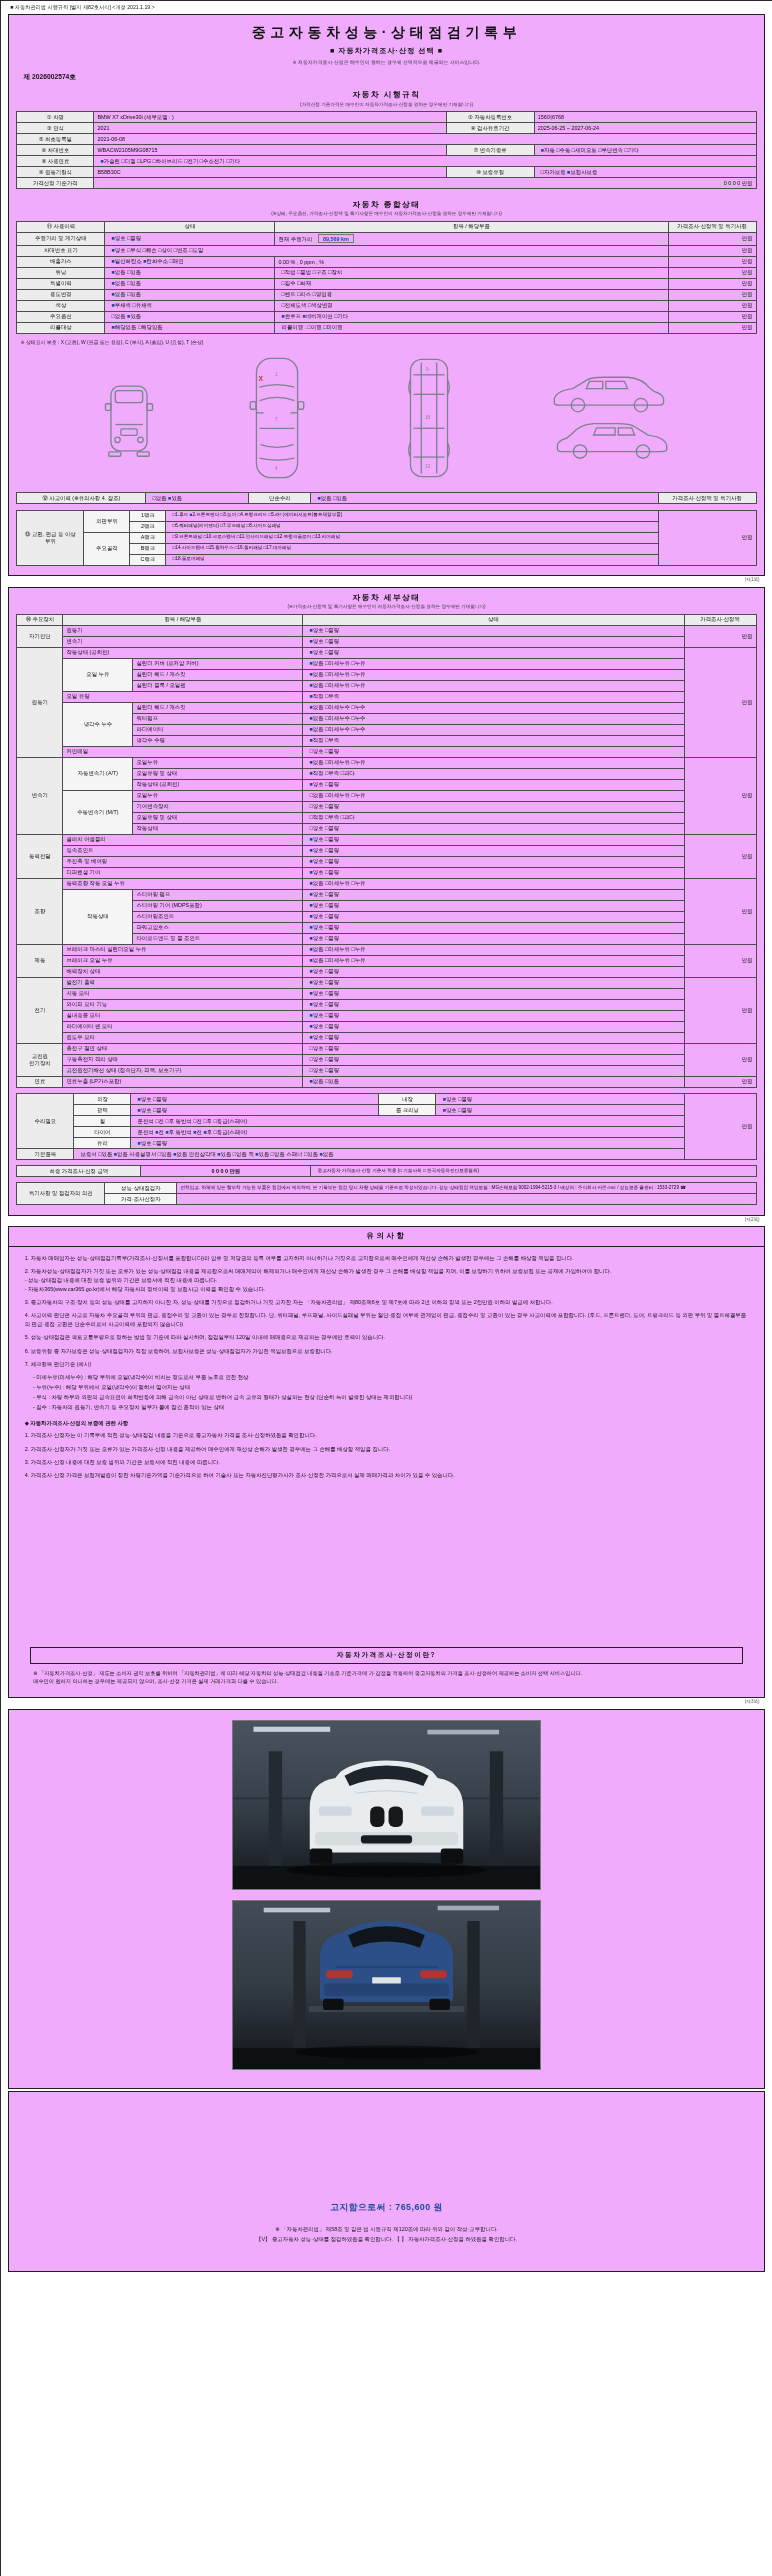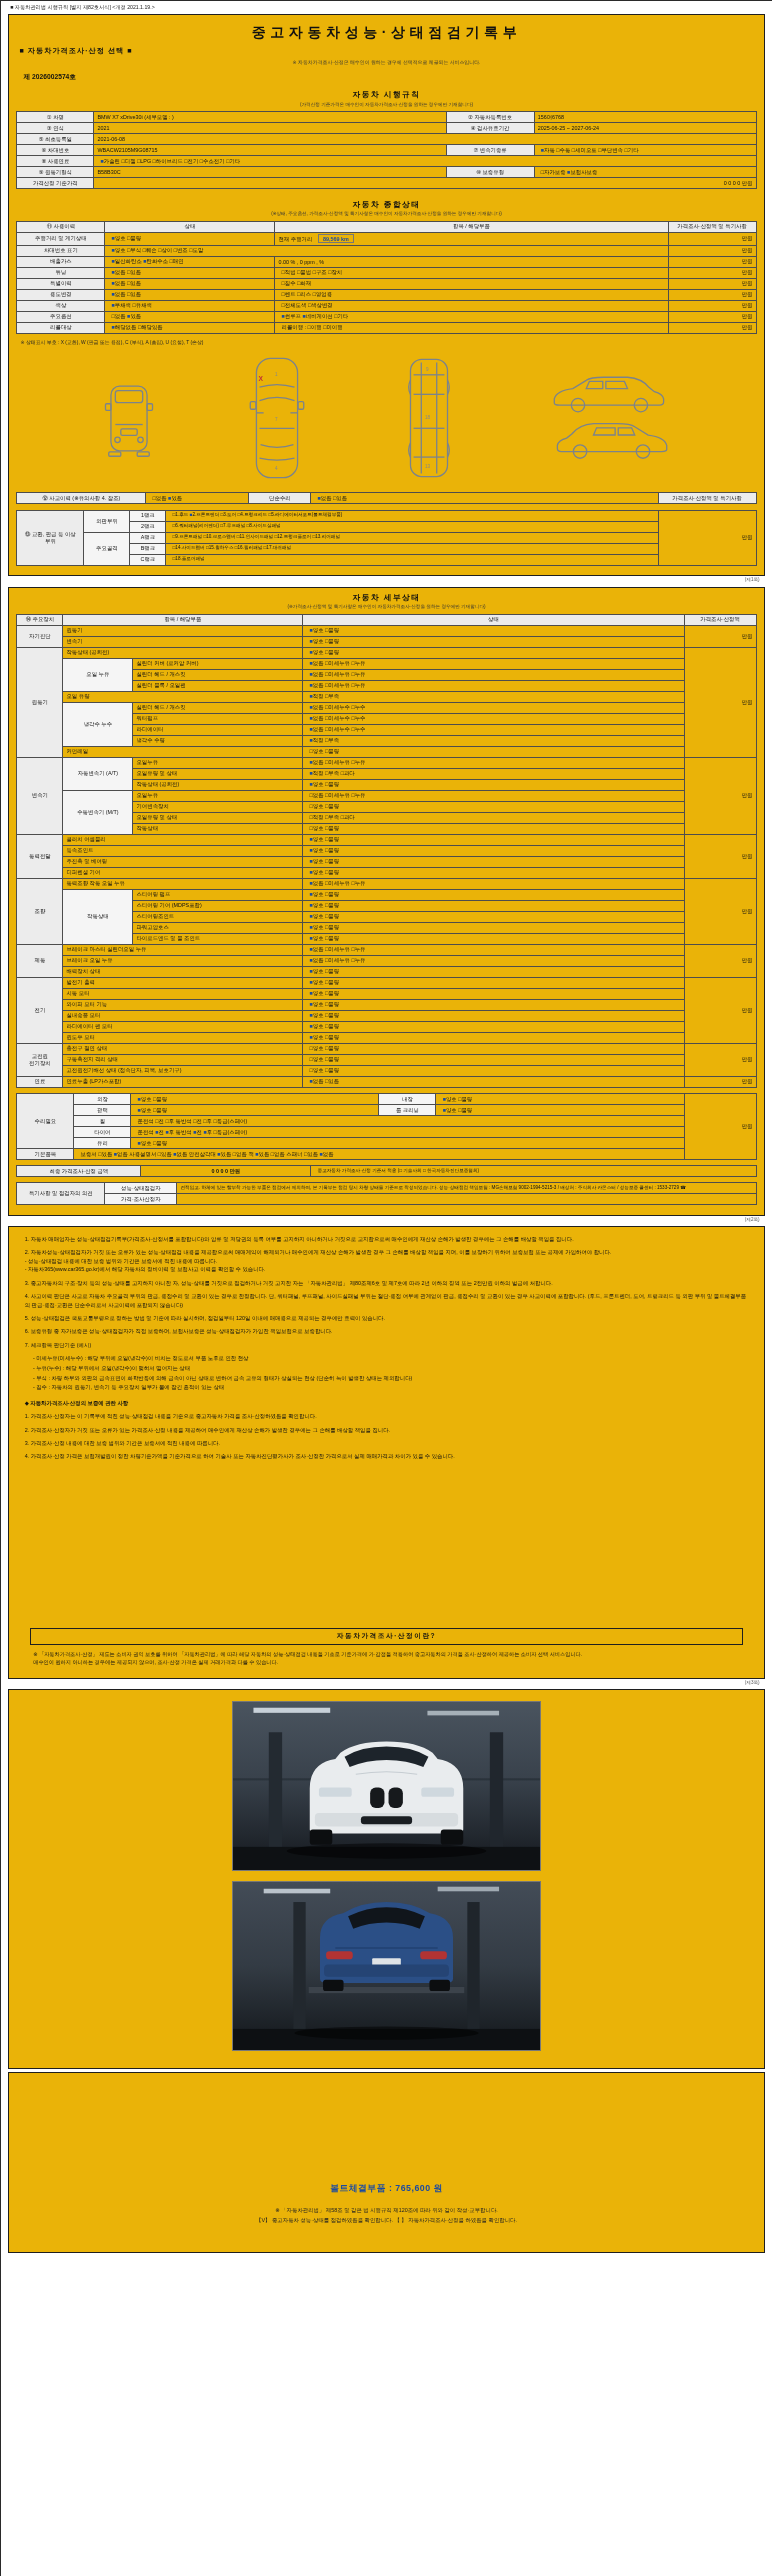--- a/index.html
+++ b/index.html
@@ -4,26 +4,26 @@
 <style>
   * { box-sizing: border-box; }
   html, body { margin: 0; padding: 0; }
   body {
     width: 773px; min-height: 2576px; background: #ffffff;
     font-family: "Liberation Sans", "DejaVu Sans", sans-serif;
     color: #111; border-left: 1px solid #2a2a2a; border-right: 1px solid #2a2a2a;
     border-top: 0.5px solid #2a2a2a;
   }
   .top-note { font-size: 5.2px; color: #222; padding: 2.6px 9.3px 1.5px; }
-  .box { border: 1px solid #1f1f1f; margin: 2.1px 7.2px 0; background: #eab308; padding-bottom: 4.1px; }
+  .box { border: 1px solid #1f1f1f; margin: 2.1px 7.2px 0; background: #f0abfc; padding-bottom: 4.1px; }
   .pagemark { text-align: right; font-size: 4.6px; color: #555; margin: 1.5px 12.4px 4.1px; }
 
   .doc-head { padding: 9.3px 10.3px 3.1px; }
   .doc-title { text-align: center; font-size: 14px; font-weight: bold; letter-spacing: 4.6px; }
-  .doc-subtitle { font-size: 7.2px; font-weight: bold; margin-top: 3.6px; letter-spacing: 1px; }
+  .doc-subtitle { text-align: center; font-size: 7.2px; font-weight: bold; margin-top: 3.6px; letter-spacing: 1px; }
   .doc-note { text-align: center; font-size: 4.9px; color: #333; margin-top: 2.6px; }
   .doc-no { font-size: 6.7px; font-weight: bold; margin: 8.2px 0 0 4.1px; }
 
   .sec-head { text-align: center; padding: 5.2px 0 2.1px; }
   .sec-title { font-size: 7.7px; font-weight: bold; letter-spacing: 1.5px; }
   .sec-note { font-size: 4.6px; color: #333; margin-top: 1.5px; }
 
   table.grid { width: calc(100% - 14.4px); margin: 2.6px 7.2px 5.2px; border-collapse: collapse; font-size: 5.4px; table-layout: fixed; }
   .grid td { border: 0.5px solid #4d4d4d; padding: 1.5px 3.1px; vertical-align: middle; word-break: keep-all; overflow: hidden; }
   td.hd  { background: #ececec; text-align: center; }
@@ -627,20 +627,21 @@
     <tr>
       <td class="hd2">가격·조사산정자</td>
       <td class="small"></td>
     </tr>
   </tbody>
     </table>
 </div>
 <div class="pagemark">(제2쪽)</div>
 
 <div class="box">
+  <div class="band">유의사항</div>
   <div class="notice-body">
     <p>1. 자동차 매매업자는 성능·상태점검기록부(가격조사·산정서를 포함합니다)와 압류 및 저당권의 등록 여부를 고지하지 아니하거나 거짓으로 고지함으로써 매수인에게 재산상 손해가 발생한 경우에는 그 손해를 배상할 책임을 집니다.</p>
     <p>2. 자동차성능·상태점검자가 거짓 또는 오류가 있는 성능·상태점검 내용을 제공함으로써 매매계약이 해제되거나 매수인에게 재산상 손해가 발생한 경우 그 손해를 배상할 책임을 지며, 이를 보장하기 위하여 보증보험 또는 공제에 가입하여야 합니다.
     - 성능·상태점검 내용에 대한 보증 범위와 기간은 보증서에 적힌 내용에 따릅니다.
     - 자동차365(www.car365.go.kr)에서 해당 자동차의 정비이력 및 보험사고 이력을 확인할 수 있습니다.</p>
     <p>3. 중고자동차의 구조·장치 등의 성능·상태를 고지하지 아니한 자, 성능·상태를 거짓으로 점검하거나 거짓 고지한 자는 「자동차관리법」 제80조제6호 및 제7호에 따라 2년 이하의 징역 또는 2천만원 이하의 벌금에 처합니다.</p>
     <p>4. 사고이력 판단은 사고로 자동차 주요골격 부위의 판금, 용접수리 및 교환이 있는 경우로 한정합니다. 단, 쿼터패널, 루프패널, 사이드실패널 부위는 절단·용접 여부에 관계없이 판금, 용접수리 및 교환이 있는 경우 사고이력에 포함합니다. (후드, 프론트펜더, 도어, 트렁크리드 등 외판 부위 및 볼트체결부품의 판금·용접·교환은 단순수리로서 사고이력에 포함되지 않습니다)</p>
     <p>5. 성능·상태점검은 국토교통부령으로 정하는 방법 및 기준에 따라 실시하며, 점검일부터 120일 이내에 매매용으로 제공되는 경우에만 효력이 있습니다.</p>
     <p>6. 보증유형 중 자가보증은 성능·상태점검자가 직접 보증하며, 보험사보증은 성능·상태점검자가 가입한 책임보험으로 보증합니다.</p>
     <p>7. 체크항목 판단기준 (예시)</p>
@@ -720,21 +721,21 @@
       <rect x="176" y="192" width="40" height="22" rx="5" fill="#0c0e10"></rect>
       <rect x="384" y="192" width="40" height="22" rx="5" fill="#0c0e10"></rect>
     </svg>
 
   </div>
 </div>
 
 <div class="box">
   <div class="sign-body">
     <div class="fee">
-      <span>볼트체결부품 :</span>
+      <span>고지함으로써 :</span>
       <span>765,600 원</span>
     </div>
     <div class="sign-notes">
       <div>※ 「자동차관리법」 제58조 및 같은 법 시행규칙 제120조에 따라 위와 같이 작성·교부합니다.</div>
       <div>【Ⅴ】 중고자동차 성능·상태를 점검하였음을 확인합니다.      【  】 자동차가격조사·산정을 하였음을 확인합니다.</div>
     </div>
   </div>
 </div>
 
 

